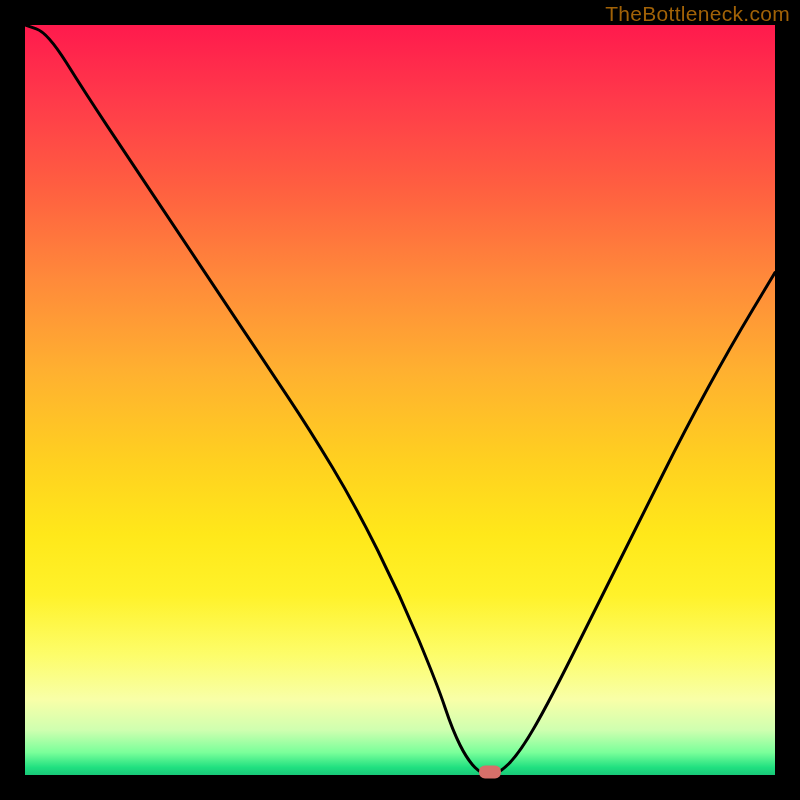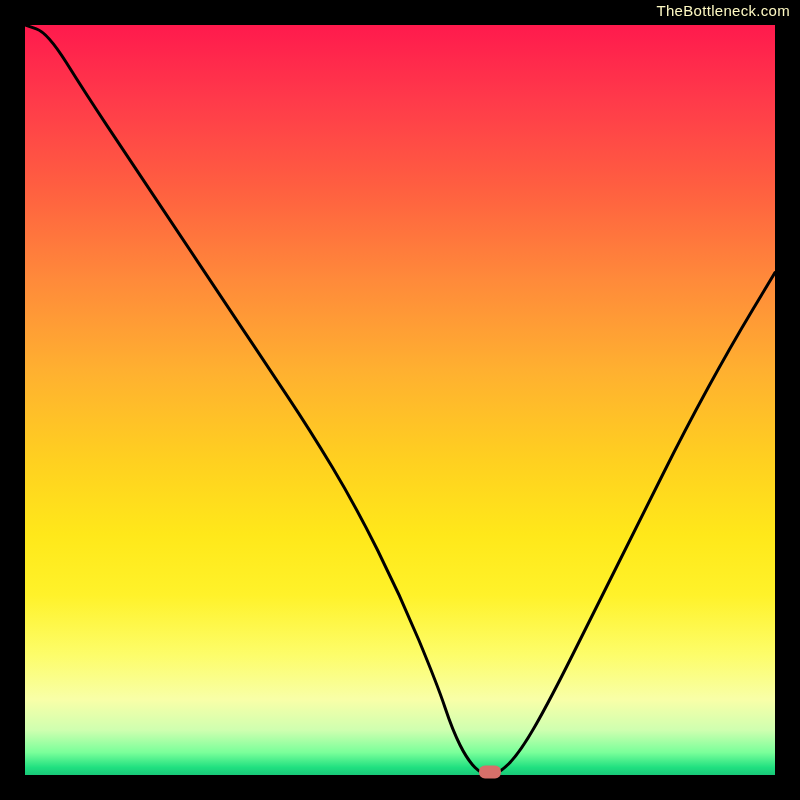--- a/index.html
+++ b/index.html
@@ -47,22 +47,22 @@
     position: absolute;
     left: 25px;
     top: 25px;
     width: 750px;
     height: 750px;
   }
   .watermark {
     position: absolute;
     top: 2px;
     right: 10px;
-    color: #fef9c3;
-    font-size: 15px;
+    color: #a16207;
+    font-size: 21px;
     letter-spacing: 0.3px;
     user-select: none;
     pointer-events: none;
   }
   .marker {
     position: absolute;
     width: 22px;
     height: 13px;
     border-radius: 6px;
     background: #d66f6a;

